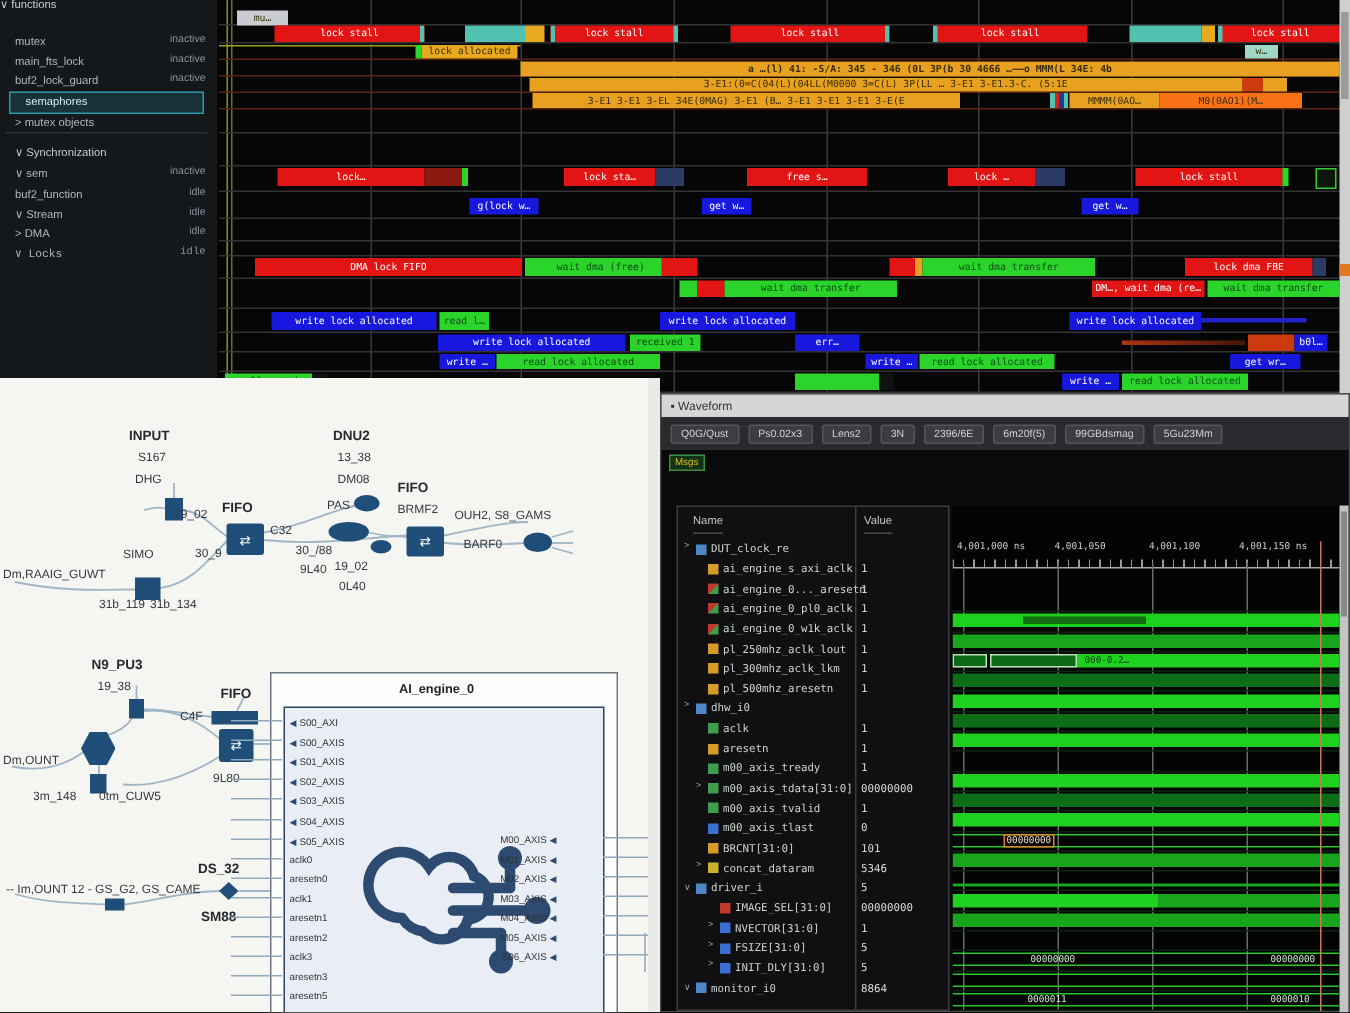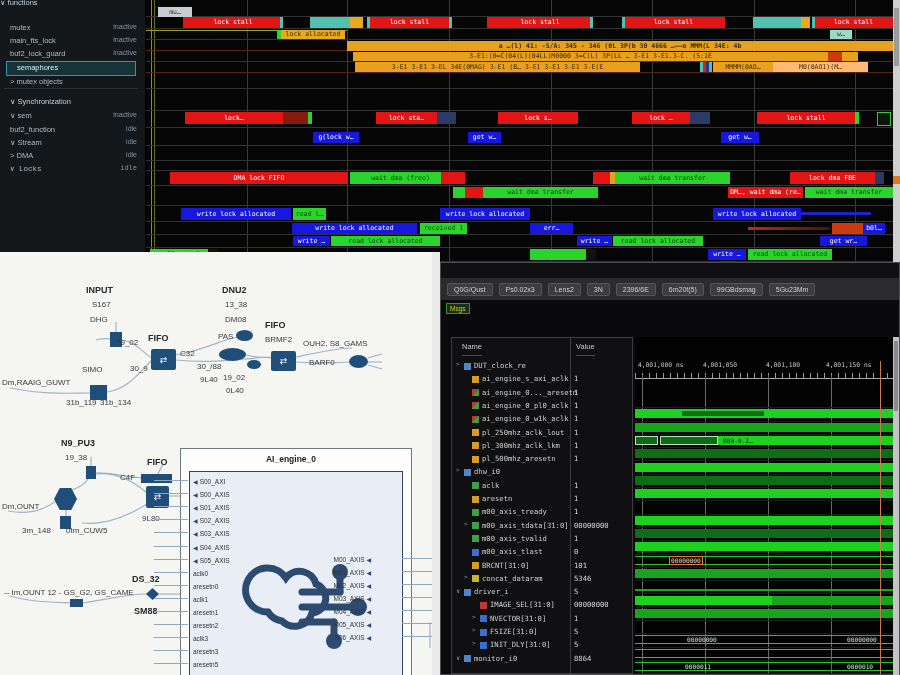--- a/index.html
+++ b/index.html
@@ -155,34 +155,34 @@
         </div>
         <div class="tl-bar" style="left: 828px; top: 52px; width: 14px; height: 9px; background: rgb(204, 59, 16);"></div>
         <div class="tl-bar" style="left: 842px; top: 52px; width: 16px; height: 9px; background: rgb(231, 160, 32);"></div>
         <div class="tl-bar" style="left: 355px; top: 62px; width: 285px; height: 10px; background: rgb(231, 160, 32);">
           <span class="tc-dark">3-E1 3-E1 3-EL 34E(0MAG) 3-E1 (B…  3-E1 3-E1 3-E1 3-E(E</span>
         </div>
         <div class="tl-bar" style="left: 700px; top: 62px; width: 12px; height: 10px; background: repeating-linear-gradient(90deg, rgb(82, 194, 176) 0px, rgb(82, 194, 176) 3px, rgb(210, 34, 34) 3px, rgb(210, 34, 34) 6px, rgb(34, 58, 138) 6px, rgb(34, 58, 138) 9px);"></div>
         <div class="tl-bar" style="left: 713px; top: 62px; width: 60px; height: 10px; background: rgb(231, 160, 32);">
           <span class="tc-dark">MMMM(0AO…</span>
         </div>
-        <div class="tl-bar" style="left: 773px; top: 62px; width: 95px; height: 10px; background: #fdba74;">
+        <div class="tl-bar" style="left: 773px; top: 62px; width: 95px; height: 10px; background: #f97316;">
           <span class="tc-dark">M0(0AO1)(M…</span>
         </div>
         <div class="tl-bar" style="left: 185px; top: 112px; width: 98px; height: 12px; background: rgb(227, 20, 20);">
           <span>lock…</span>
         </div>
         <div class="tl-bar" style="left: 283px; top: 112px; width: 25px; height: 12px; background: rgb(138, 26, 16);"></div>
         <div class="tl-bar" style="left: 308px; top: 112px; width: 4px; height: 12px; background: rgb(42, 212, 42);"></div>
         <div class="tl-bar" style="left: 376px; top: 112px; width: 61px; height: 12px; background: rgb(227, 20, 20);">
           <span>lock sta…</span>
         </div>
         <div class="tl-bar" style="left: 437px; top: 112px; width: 19px; height: 12px; background: rgb(44, 58, 102);"></div>
         <div class="tl-bar" style="left: 498px; top: 112px; width: 80px; height: 12px; background: rgb(227, 20, 20);">
-          <span>lock s…</span>
+          <span>free s…</span>
         </div>
         <div class="tl-bar" style="left: 632px; top: 112px; width: 58px; height: 12px; background: rgb(227, 20, 20);">
           <span>lock …</span>
         </div>
         <div class="tl-bar" style="left: 690px; top: 112px; width: 20px; height: 12px; background: rgb(44, 58, 102);"></div>
         <div class="tl-bar" style="left: 757px; top: 112px; width: 98px; height: 12px; background: rgb(227, 20, 20);">
           <span>lock stall</span>
         </div>
         <div class="tl-bar" style="left: 855px; top: 112px; width: 4px; height: 12px; background: rgb(42, 212, 42);"></div>
         <div class="tl-bar" style="left: 877px; top: 112px; width: 12px; height: 12px; background: rgb(10, 22, 10); border: 1px solid rgb(51, 204, 51);"></div>
@@ -469,20 +469,21 @@
       <div class="wireR" style="left: 402px; top: 319px; width: 30px;"></div>
       <div class="wireR" style="left: 402px; top: 332px; width: 30px;"></div>
       <div class="wireR" style="left: 402px; top: 345px; width: 30px;"></div>
       <div class="wireR" style="left: 402px; top: 358px; width: 30px;"></div>
       <div class="wireR" style="left: 402px; top: 371px; width: 30px;"></div>
       <div class="wireR" style="left: 402px; top: 384px; width: 30px;"></div>
     </div>
   <div id="gap"></div>
 
   <div id="wavewin">
+    <div id="wtitle"><span>▪ </span><span>Waveform</span></div>
     <div id="wtoolbar">
         <button class="tbtn">Q0G/Qust</button>
         <button class="tbtn">Ps0.02x3</button>
         <button class="tbtn">Lens2</button>
         <button class="tbtn">3N</button>
         <button class="tbtn">2396/6E</button>
         <button class="tbtn">6m20f(5)</button>
         <button class="tbtn">99GBdsmag</button>
         <button class="tbtn">5Gu23Mm</button>
       </div>

